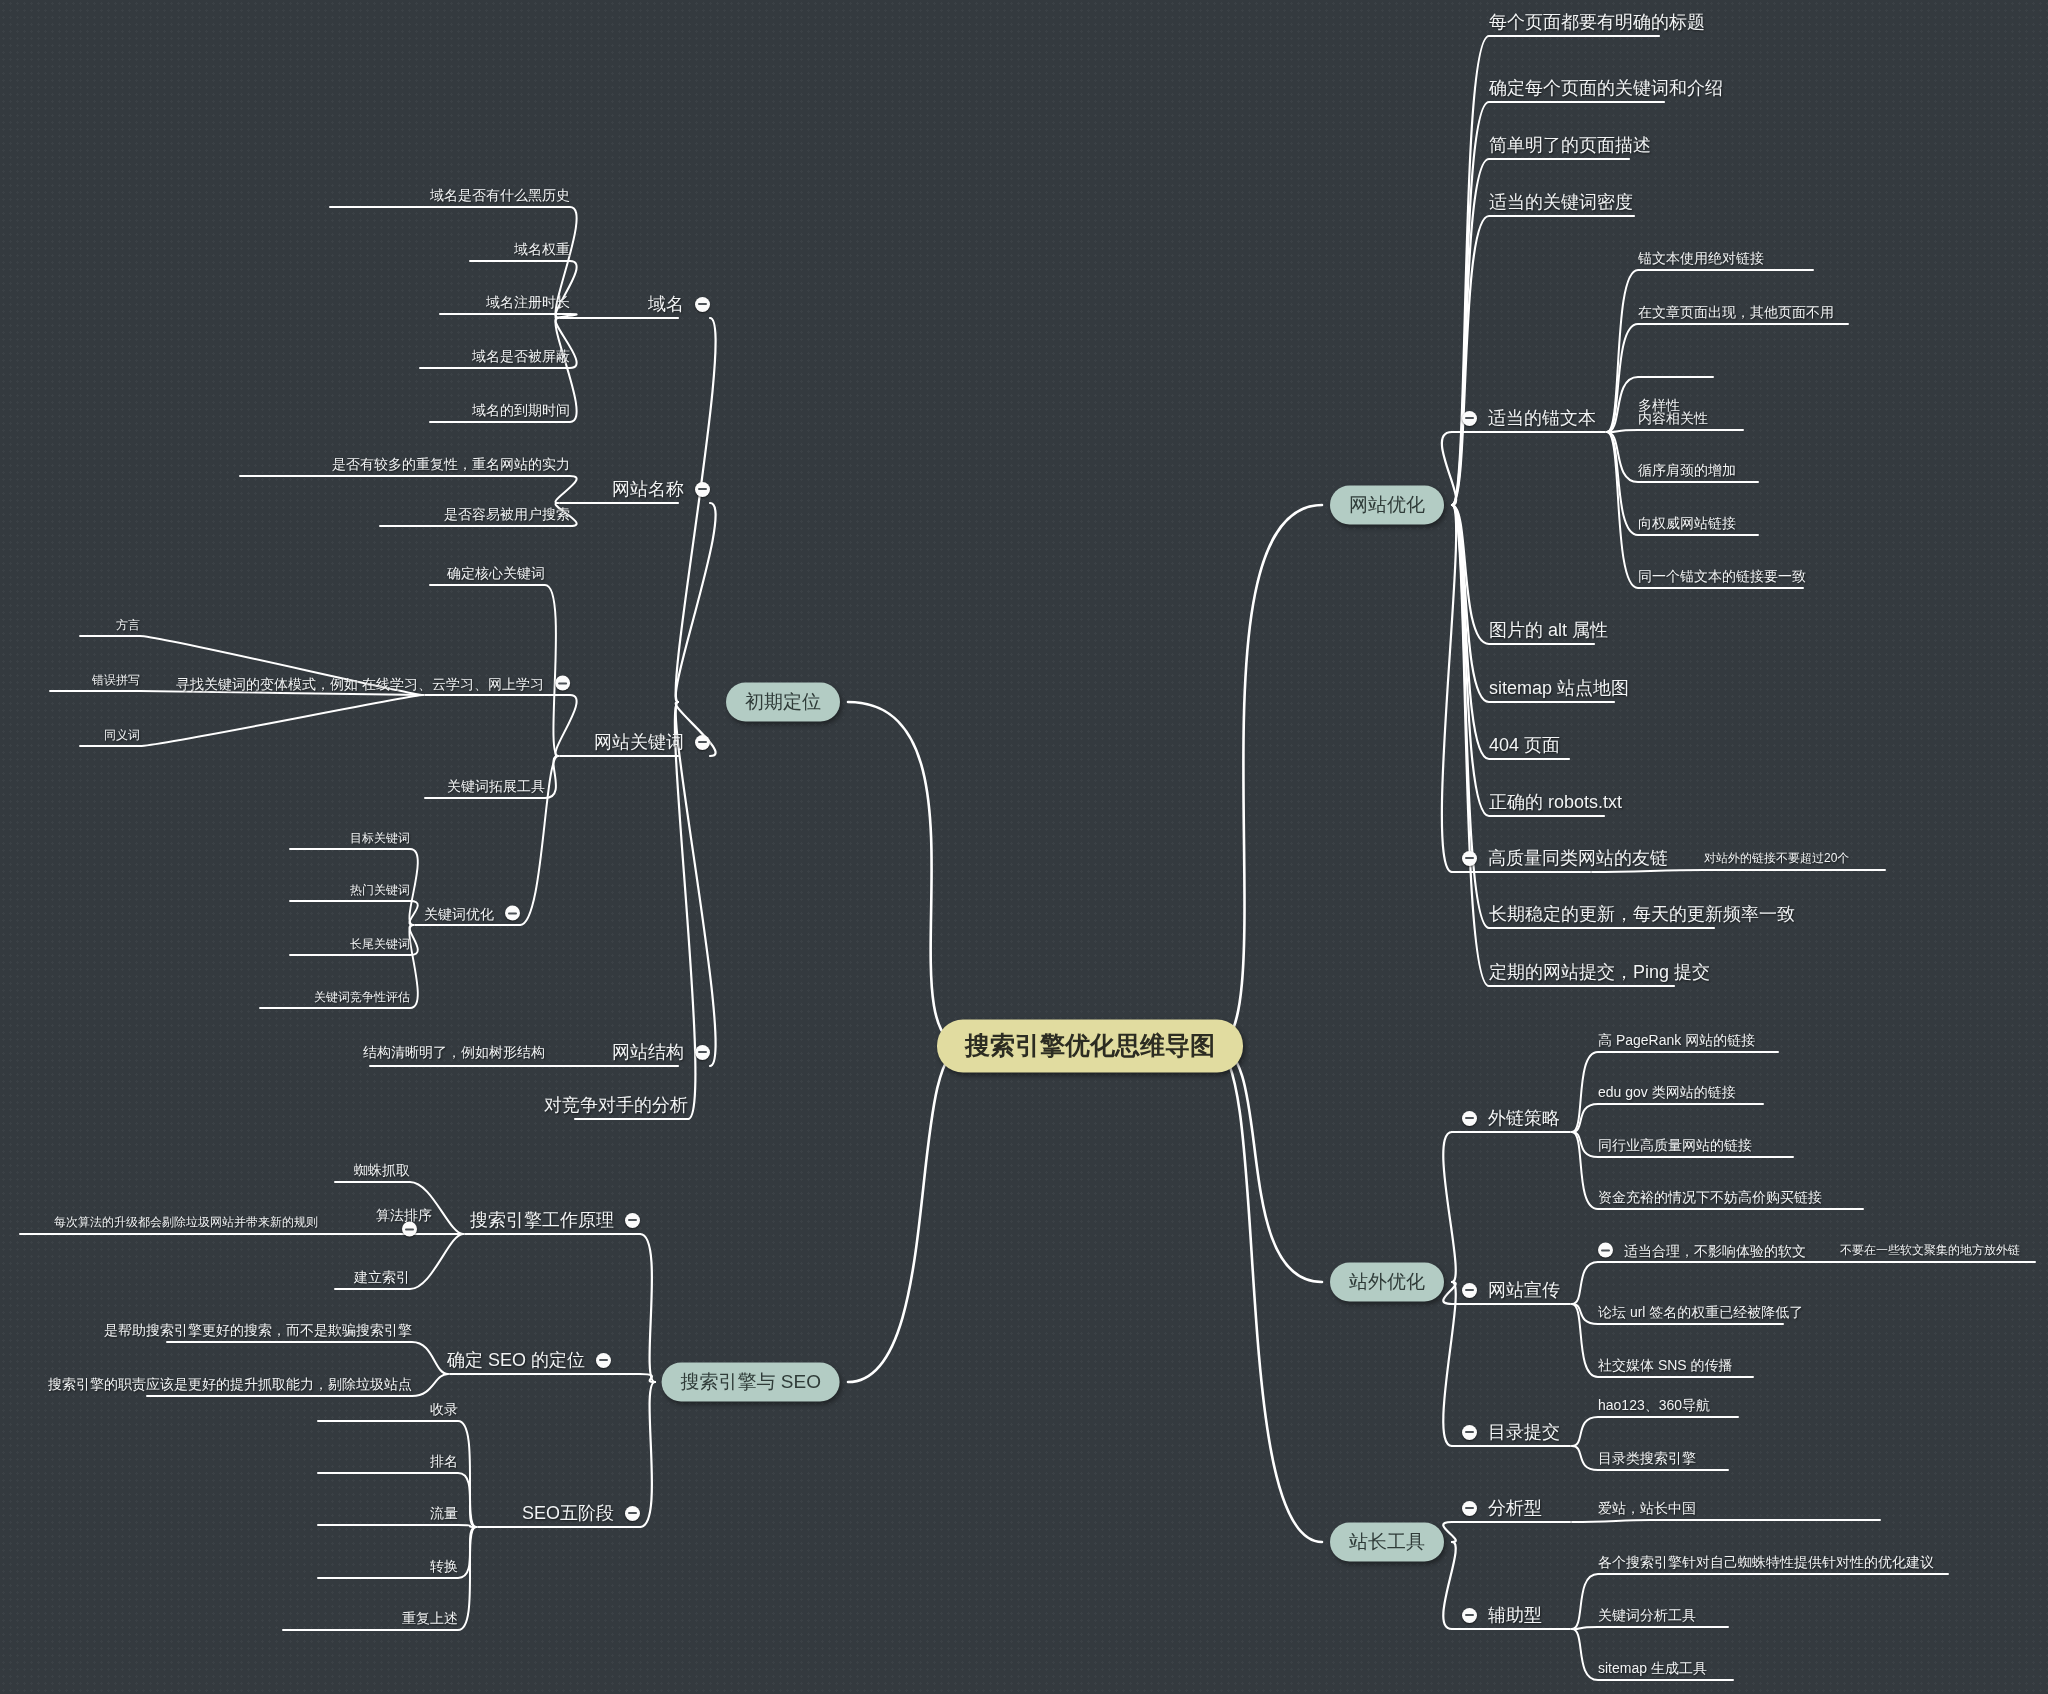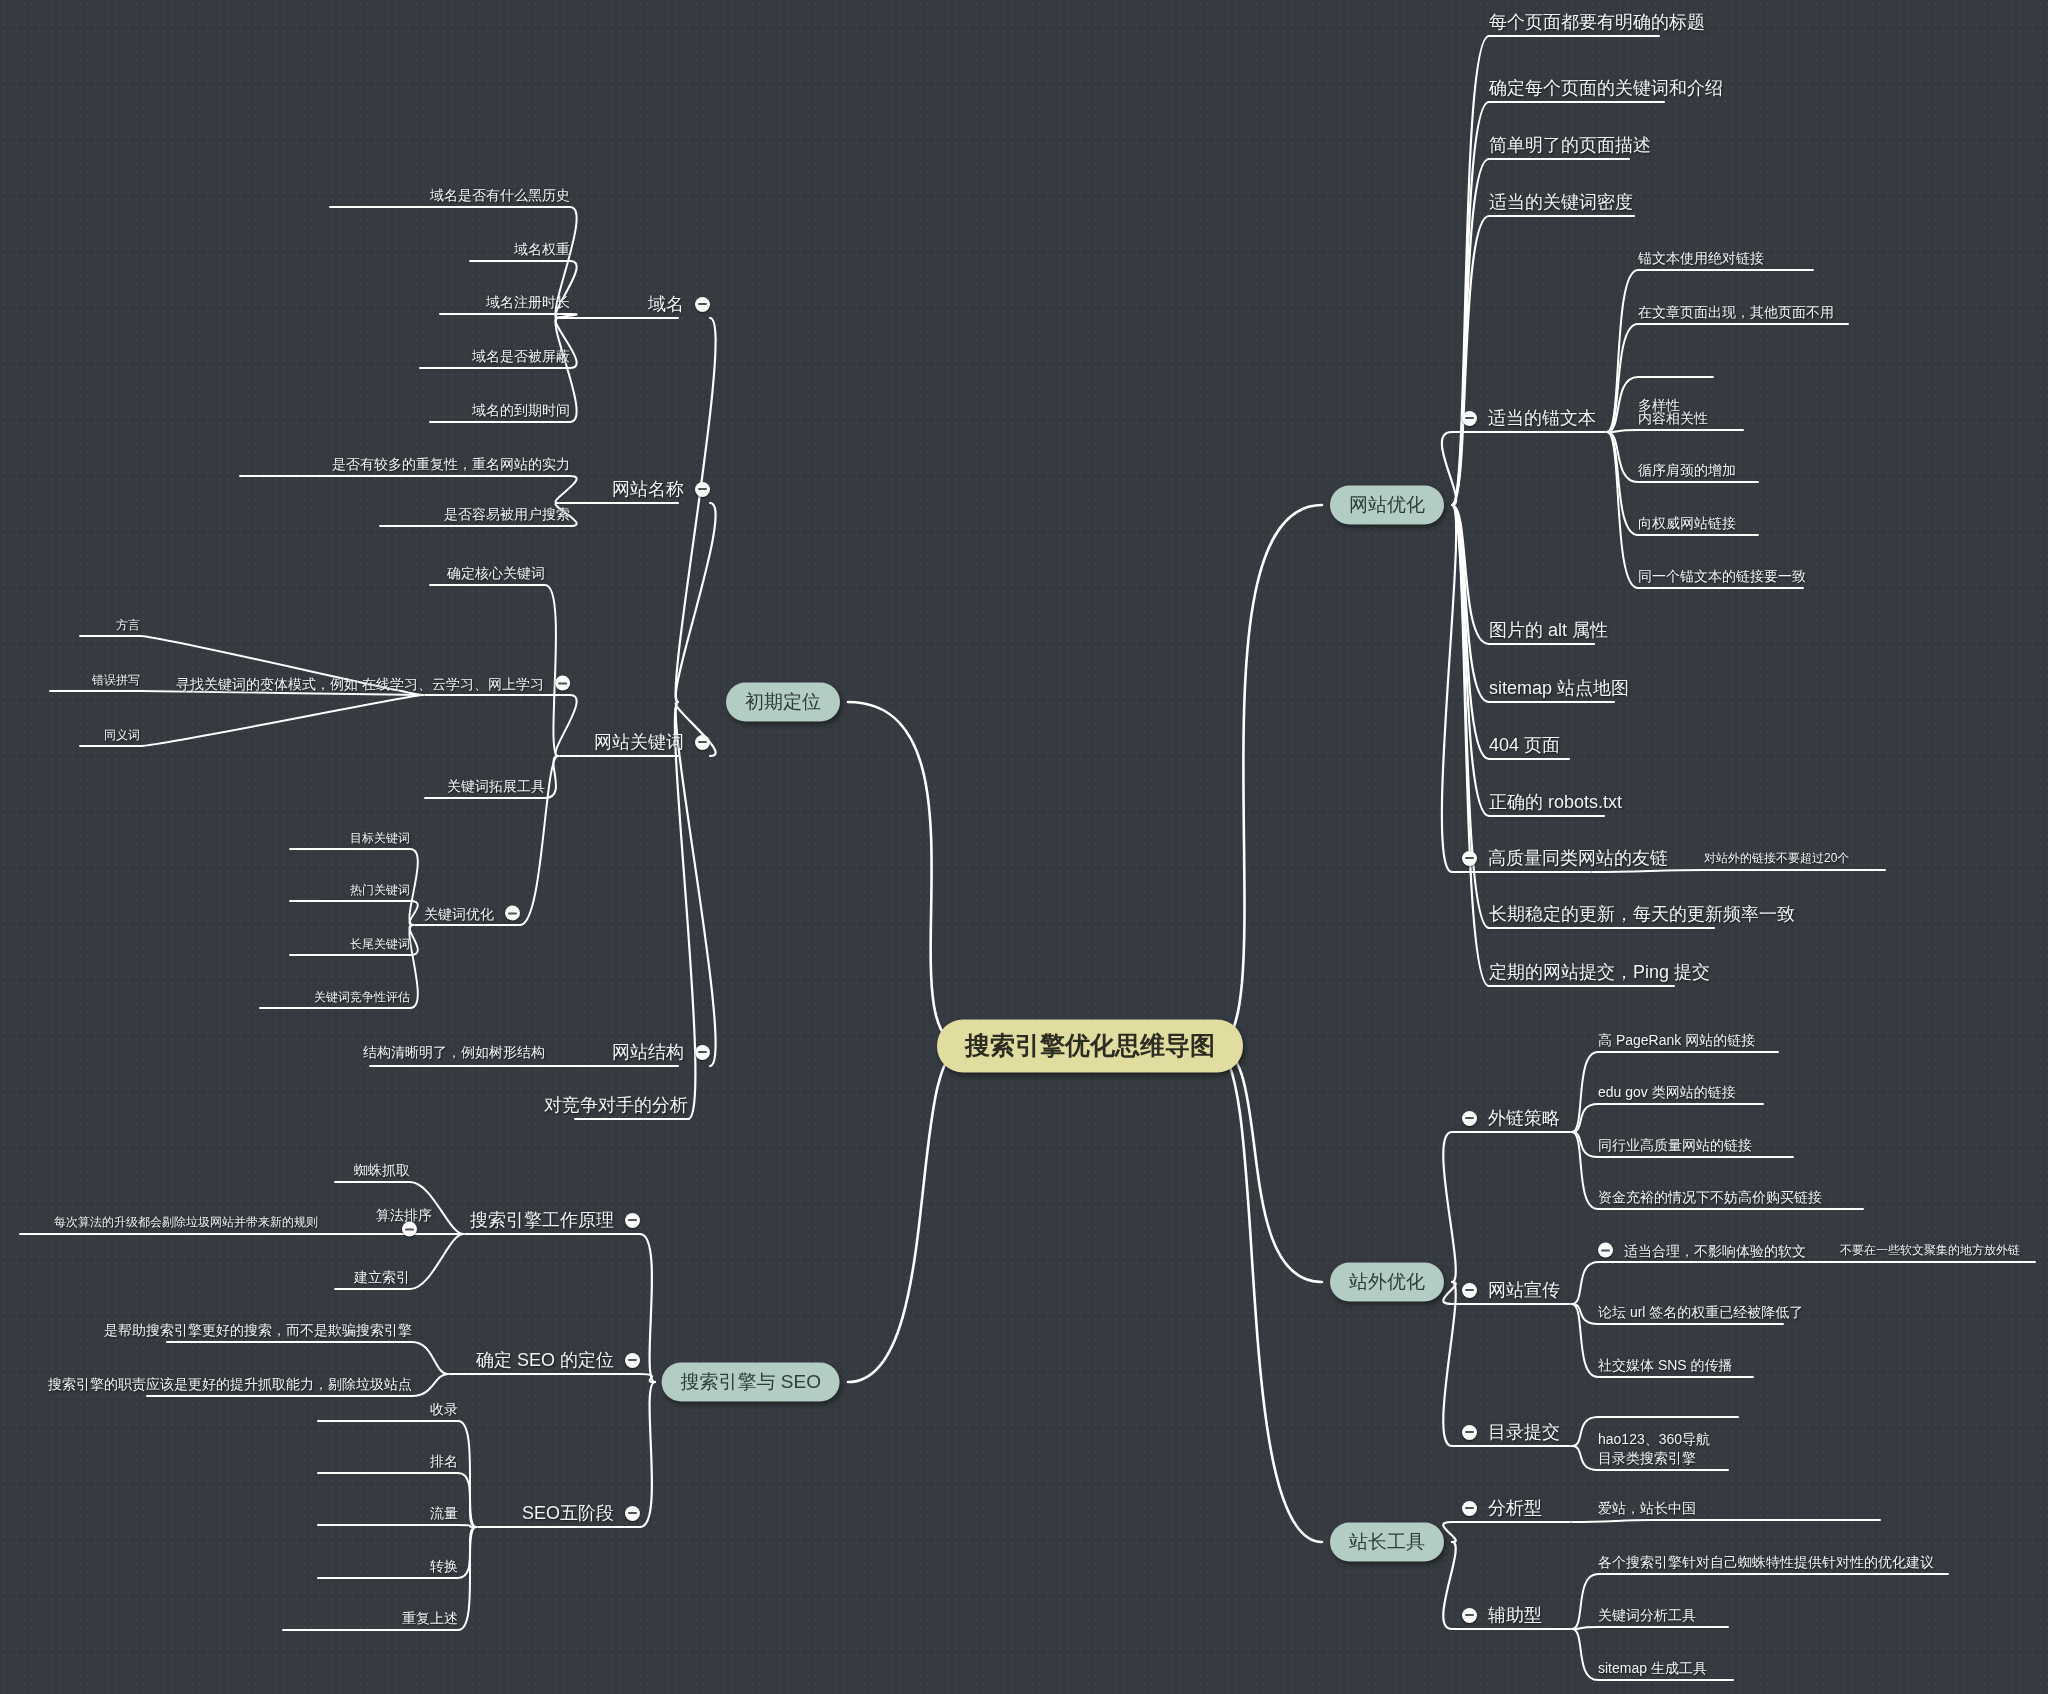--- a/index.html
+++ b/index.html
@@ -305,21 +305,21 @@
     <span class="lbl">论坛 url 签名的权重已经被降低了</span>
     </div>
   <div class="node n-l3 side-right" style="left:1598px; top:1365px;">
     <span class="lbl">社交媒体 SNS 的传播</span>
     </div>
 
   <div class="node n-l2 side-right" style="left:1462px; top:1432px;">
     <span class="toggle tg-left"></span>
     <span class="lbl">目录提交</span>
     </div>
-  <div class="node n-l3 side-right" style="left:1598px; top:1405px;margin-top:34px;">
+  <div class="node n-l3 side-right" style="left:1598px; top:1405px;">
     <span class="lbl">hao123、360导航</span>
     </div>
   <div class="node n-l3 side-right" style="left:1598px; top:1458px;">
     <span class="lbl">目录类搜索引擎</span>
     </div>
 
   <div class="node n-l1 side-right" style="left:1330px; top:1542px;">
     <span class="lbl">站长工具</span>
   </div>
 
@@ -450,21 +450,21 @@
     <span class="lbl">算法排序</span>
     <span class="toggle tg-right"></span>
     </div>
   <div class="node n-l4 side-left" style="left:318px; top:1222px;justify-content:flex-end;">
     <span class="lbl">每次算法的升级都会剔除垃圾网站并带来新的规则</span>
     </div>
   <div class="node n-l3 side-left" style="left:410px; top:1277px;">
     <span class="lbl">建立索引</span>
     </div>
 
-  <div class="node n-l2 side-left" style="left:640px; top:1360px;">
+  <div class="node n-l2 side-left" style="left:611px; top:1360px;">
     <span class="lbl">确定 SEO 的定位</span>
     <span class="toggle tg-right"></span>
     </div>
   <div class="node n-l3 side-left" style="left:412px; top:1330px;">
     <span class="lbl">是帮助搜索引擎更好的搜索，而不是欺骗搜索引擎</span>
     </div>
   <div class="node n-l3 side-left" style="left:412px; top:1384px;">
     <span class="lbl">搜索引擎的职责应该是更好的提升抓取能力，剔除垃圾站点</span>
     </div>
 

